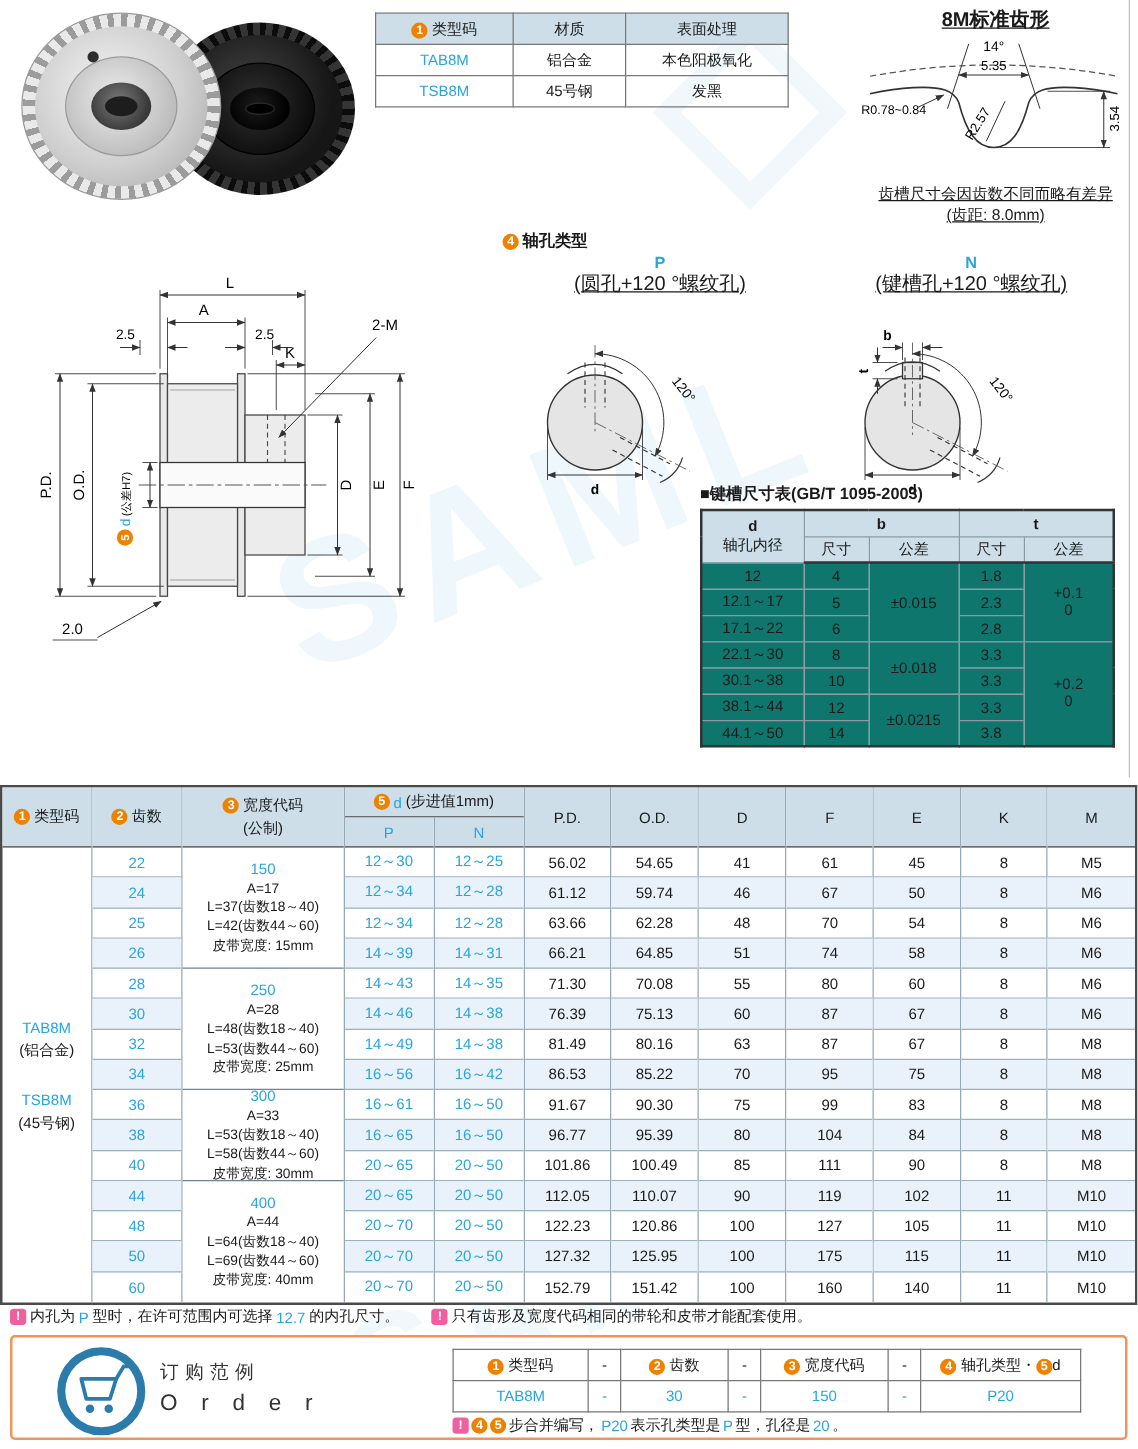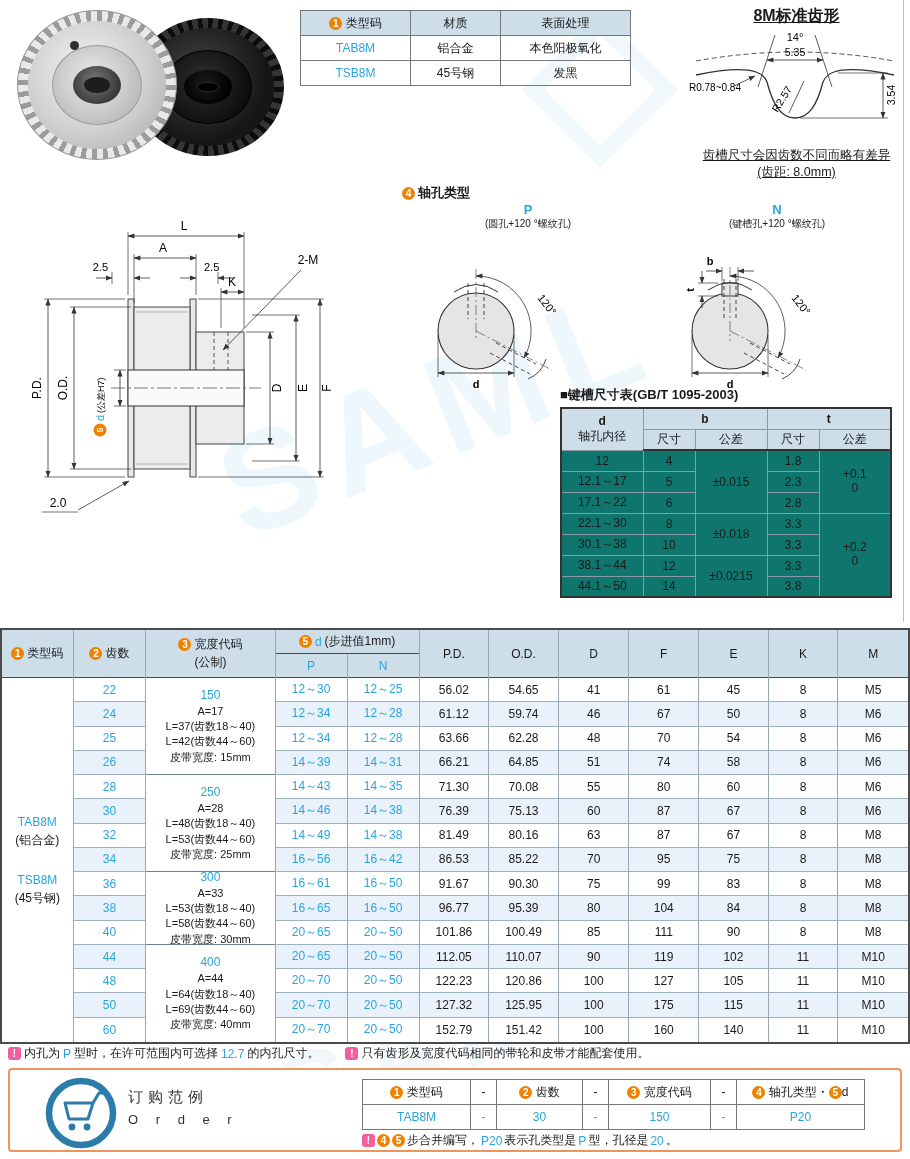--- a/index.html
+++ b/index.html
@@ -52,28 +52,28 @@
   .mtypecell .sp{height:22px;}
   .mblock{border-bottom:1px solid #6e828f;display:flex;flex-direction:column;align-items:center;justify-content:center;font-size:11px;line-height:1.4;text-align:center;}
   .mblock:last-child{border-bottom:none;text-align:center;}
   .mblock .code{font-size:12px;}
   
   .note-row{position:absolute;left:8px;top:1045px;display:flex;gap:26px;align-items:center;font-size:12px;}
   .note{display:flex;align-items:center;gap:3px;}
   
   .order-box{position:absolute;left:8px;top:1068px;width:894px;height:84px;border:2px solid #f0945c;border-radius:4px;background:#fff;padding-left:26px;}
   .order-cn{position:absolute;left:118px;top:18px;font-size:15px;letter-spacing:5px;color:#333;}
-  .order-en{position:absolute;left:118px;top:42px;font-size:13px;letter-spacing:7px;color:#333;}
+  .order-en{position:absolute;left:118px;top:42px;font-size:18px;letter-spacing:7px;color:#333;}
   .otable{position:absolute;left:352px;top:9px;font-size:12px;}
   .otable th,.otable td{border:1px solid #777;text-align:center;height:25px;font-weight:normal;padding:0 6px;}
   .order-note{position:absolute;left:352px;top:62px;display:flex;align-items:center;gap:2px;font-size:12px;}
   
   .bore-title{position:absolute;left:402px;top:184px;display:flex;align-items:center;gap:3px;font-size:13px;font-weight:bold;}
   .bt-code{font-size:13px;font-weight:bold;text-align:center;}
-  .bt-sub{font-size:10px;text-align:center;}
+  .bt-sub{font-size:16px;text-align:center;text-decoration:underline;}
   .divider-v{position:absolute;left:903px;top:0;width:1px;height:622px;background:#bfbfbf;}
   svg text{font-family:"Liberation Sans","DejaVu Sans",sans-serif;}
 </style>
 </head>
 <body>
 
 <div class="wm" style="left:210px;top:330px;font-size:140px;">SAML</div>
 <div class="wm" style="left:270px;top:970px;font-size:110px;color:rgba(130,195,232,0.12);">SAML</div>
 <div class="wm-diamond" style="left:545px;top:35px;width:110px;height:110px;"></div>
 <div class="wm-diamond" style="left:470px;top:690px;width:130px;height:130px;"></div>

